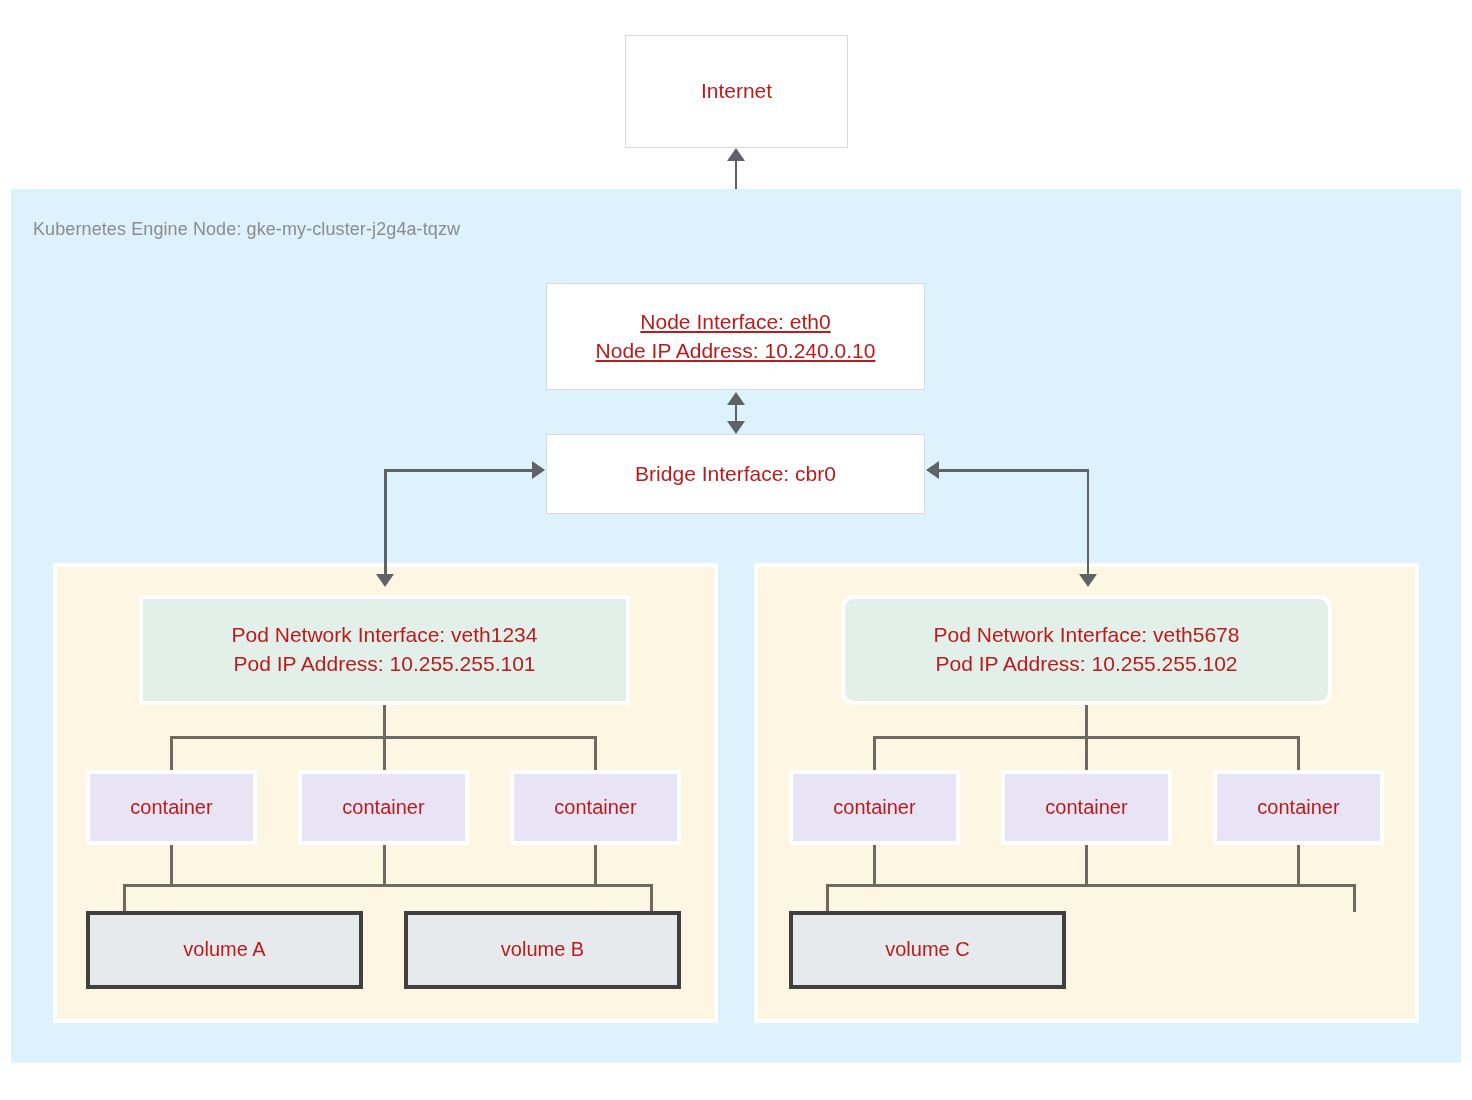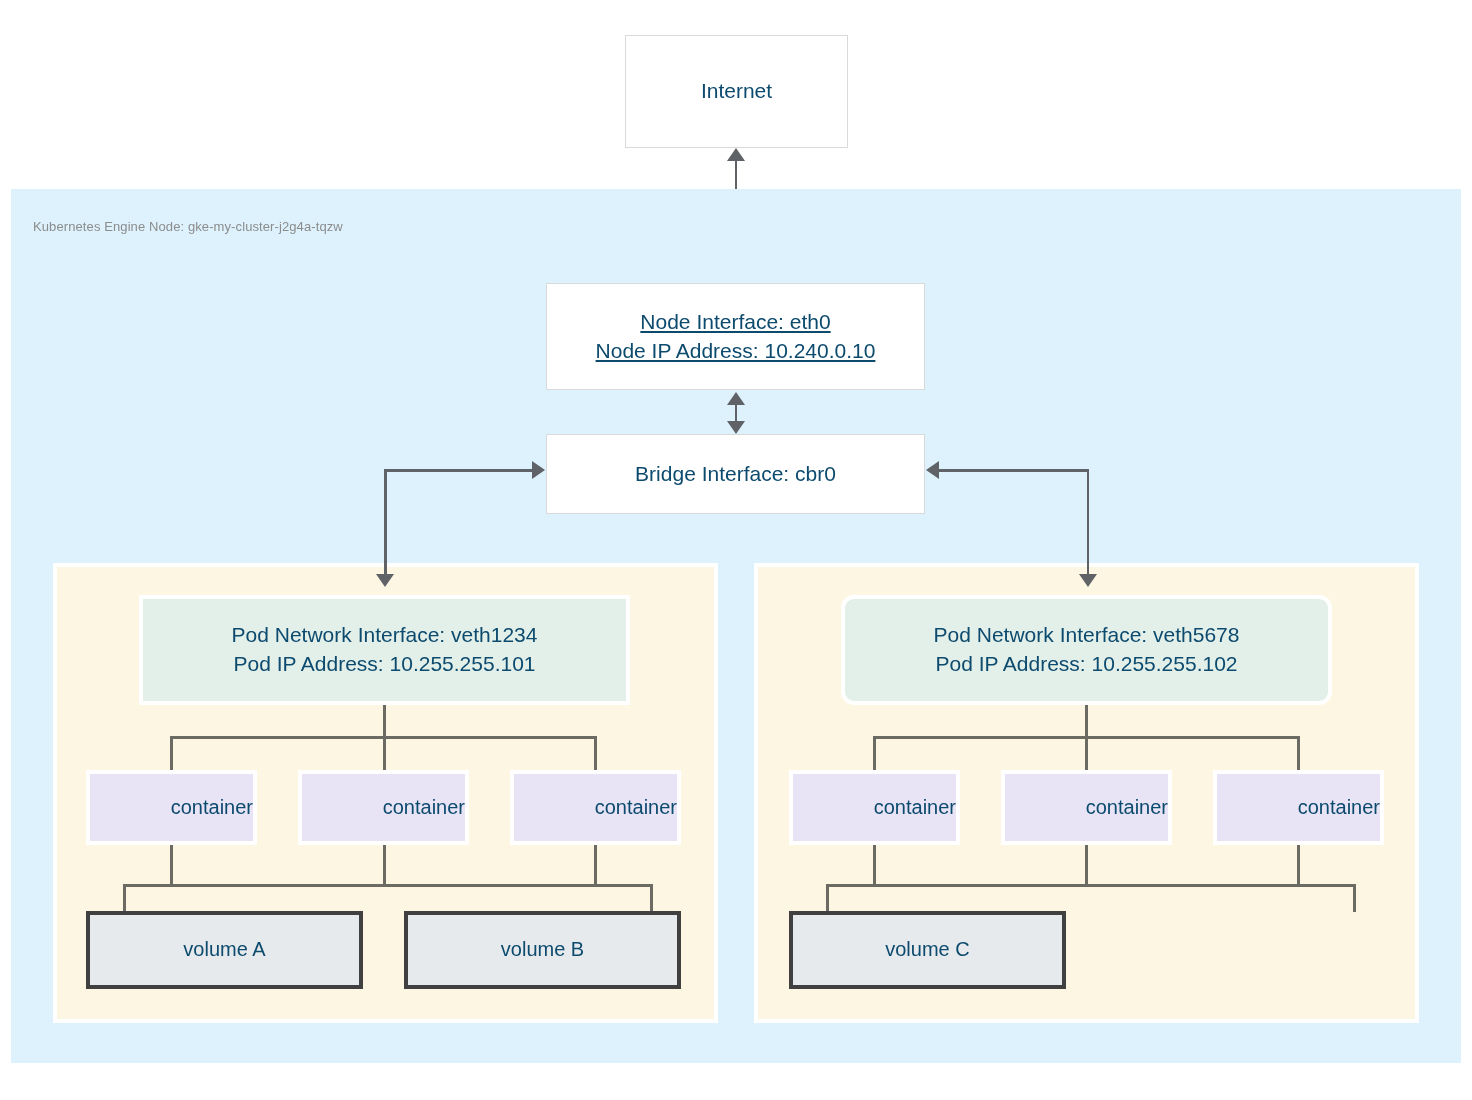--- a/index.html
+++ b/index.html
@@ -23,21 +23,21 @@
     left: 11px;
     top: 189px;
     width: 1450px;
     height: 874px;
     background: #ddf2fd;
   }
   .node-region-label {
     position: absolute;
     left: 22px;
     top: 30px;
-    font-size: 13px;
+    font-size: 18px;
     color: #8c8c8c;
     letter-spacing: 0.1px;
     white-space: nowrap;
   }
   .pod-region {
     position: absolute;
     top: 563px;
     height: 460px;
     background: #fdf6e3;
     border: 4px solid #ffffff;
@@ -46,37 +46,36 @@
   .pod-region.left  { left: 53px;  width: 665px; }
   .pod-region.right { left: 754px; width: 665px; }
 
   .box {
     position: absolute;
     box-sizing: border-box;
     display: flex;
     align-items: center;
     justify-content: center;
     text-align: center;
-    color: #0c4a6e;
+    color: #b91c1c;
     font-size: 21px;
     line-height: 1.38;
   }
   .box.plain {
     background: #ffffff;
     border: 1.5px solid #d9d9d9;
   }
   .box.pod-iface {
     background: #e3efe9;
     border: 4px solid #ffffff;
   }
   .box.container {
     background: #e9e4f5;
     border: 4px solid #ffffff;
     font-size: 20px;
-    justify-content: flex-end;
   }
   .box.volume {
     background: #e7eaec;
     border: 4px solid #404040;
     font-size: 20px;
   }
   .box .lines { display: block; width: 100%; }
   .box .lines span { display: block; }
 
   

